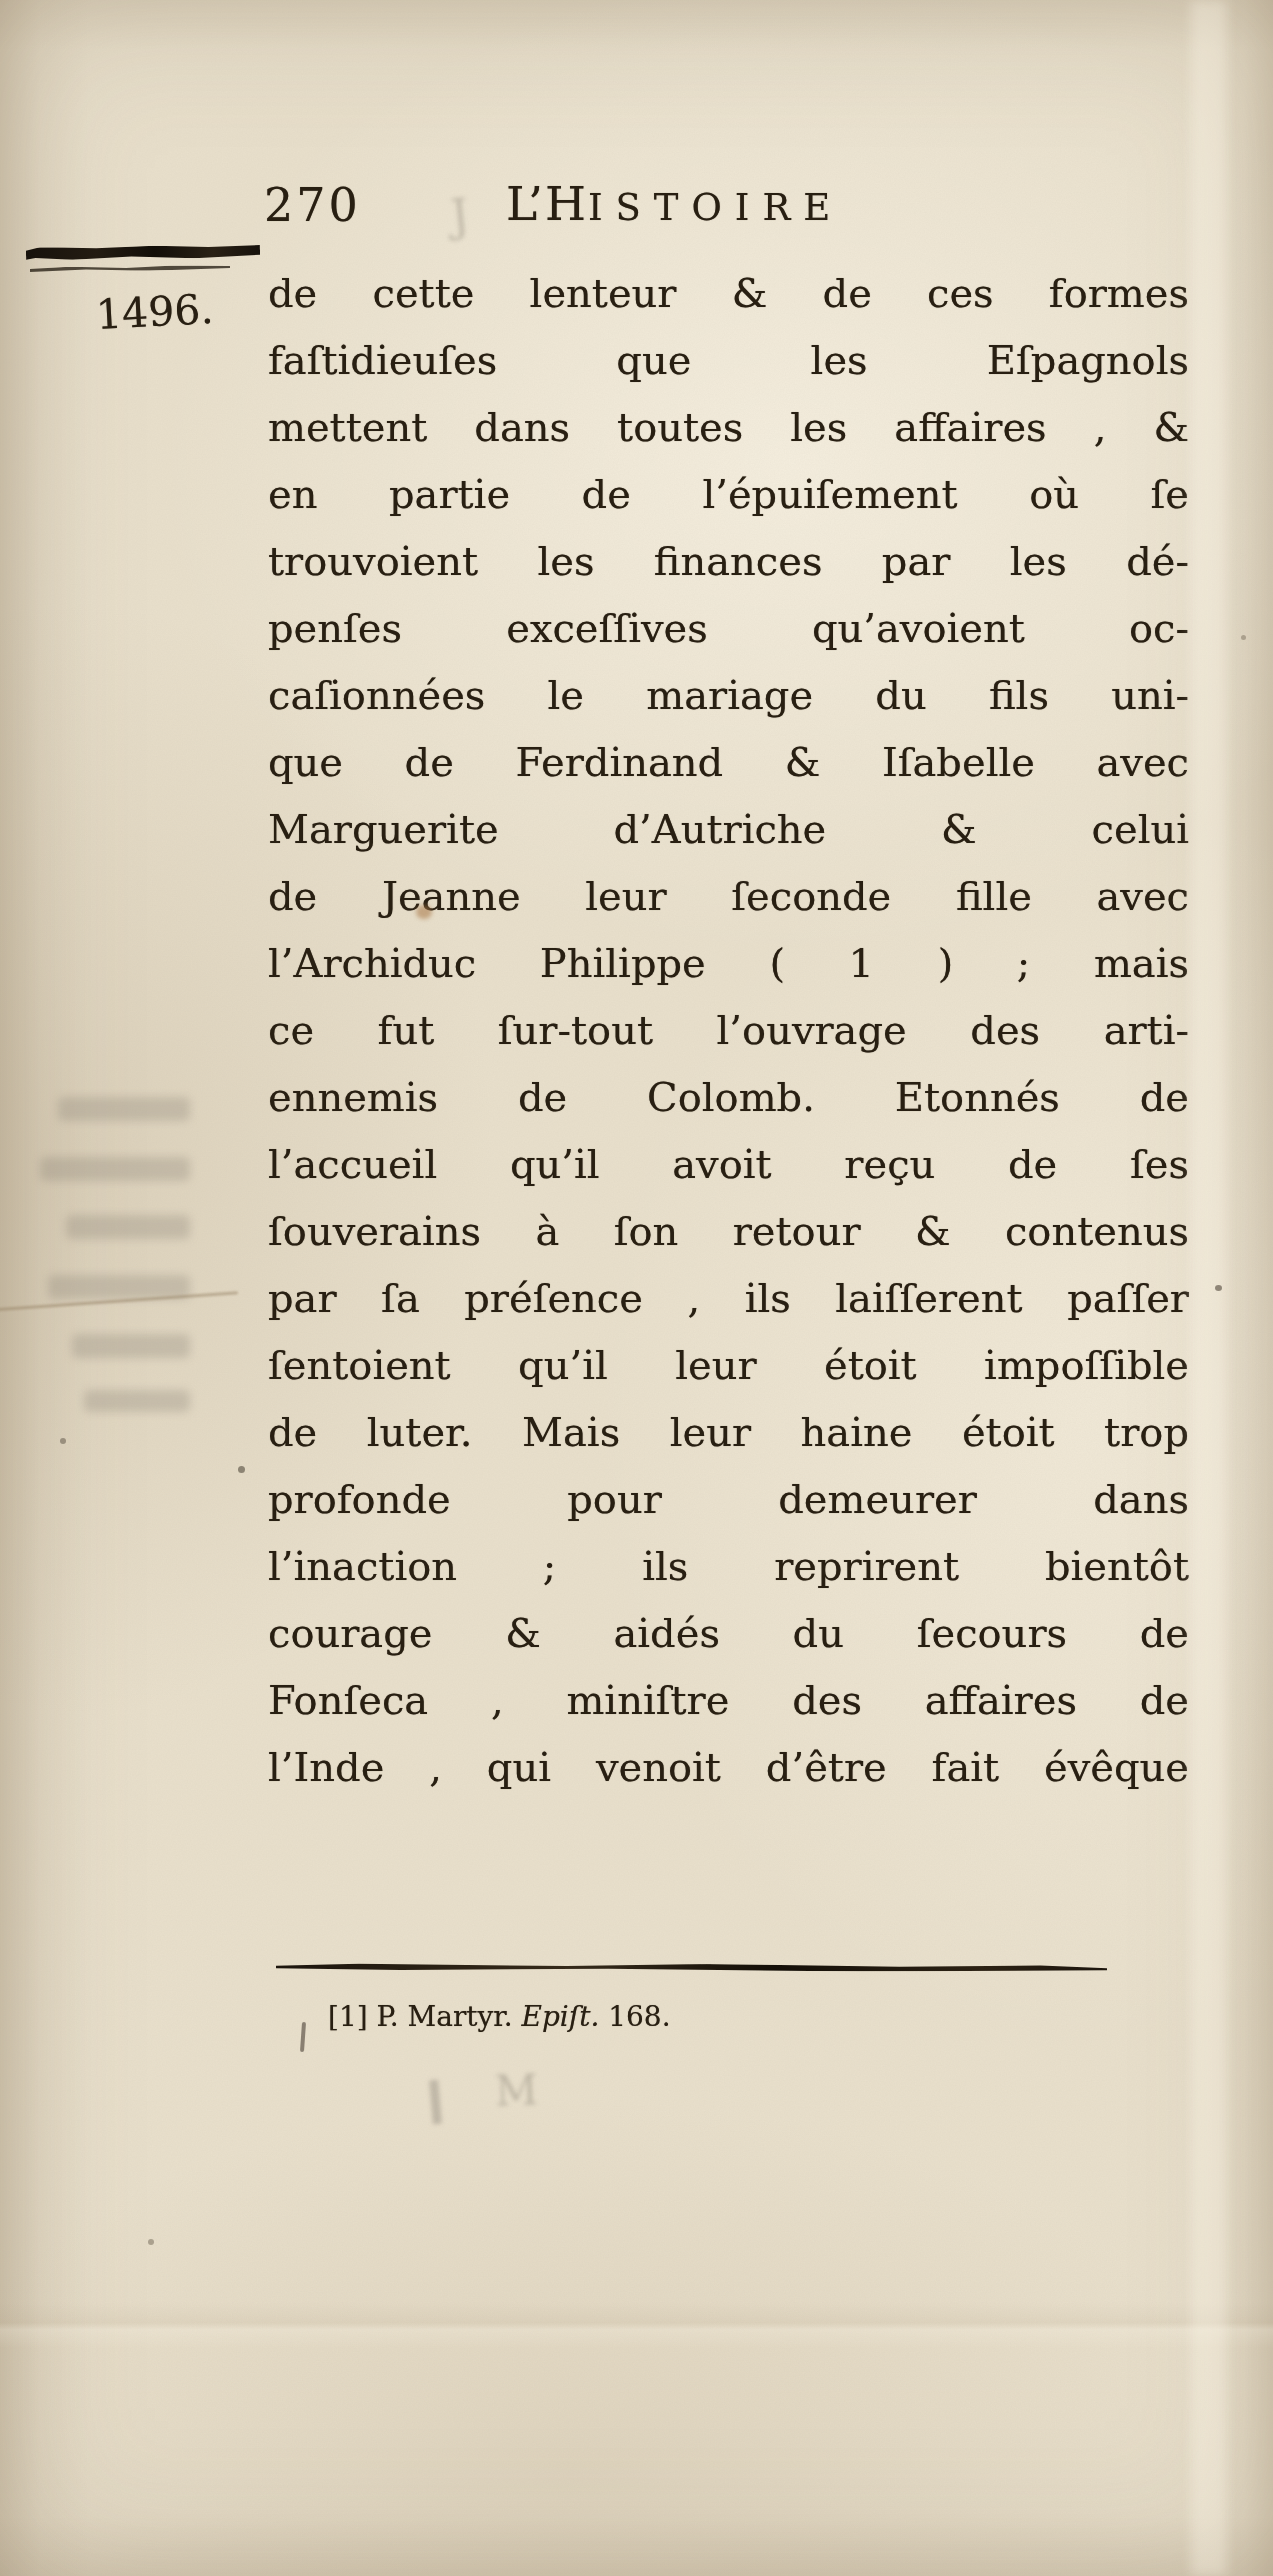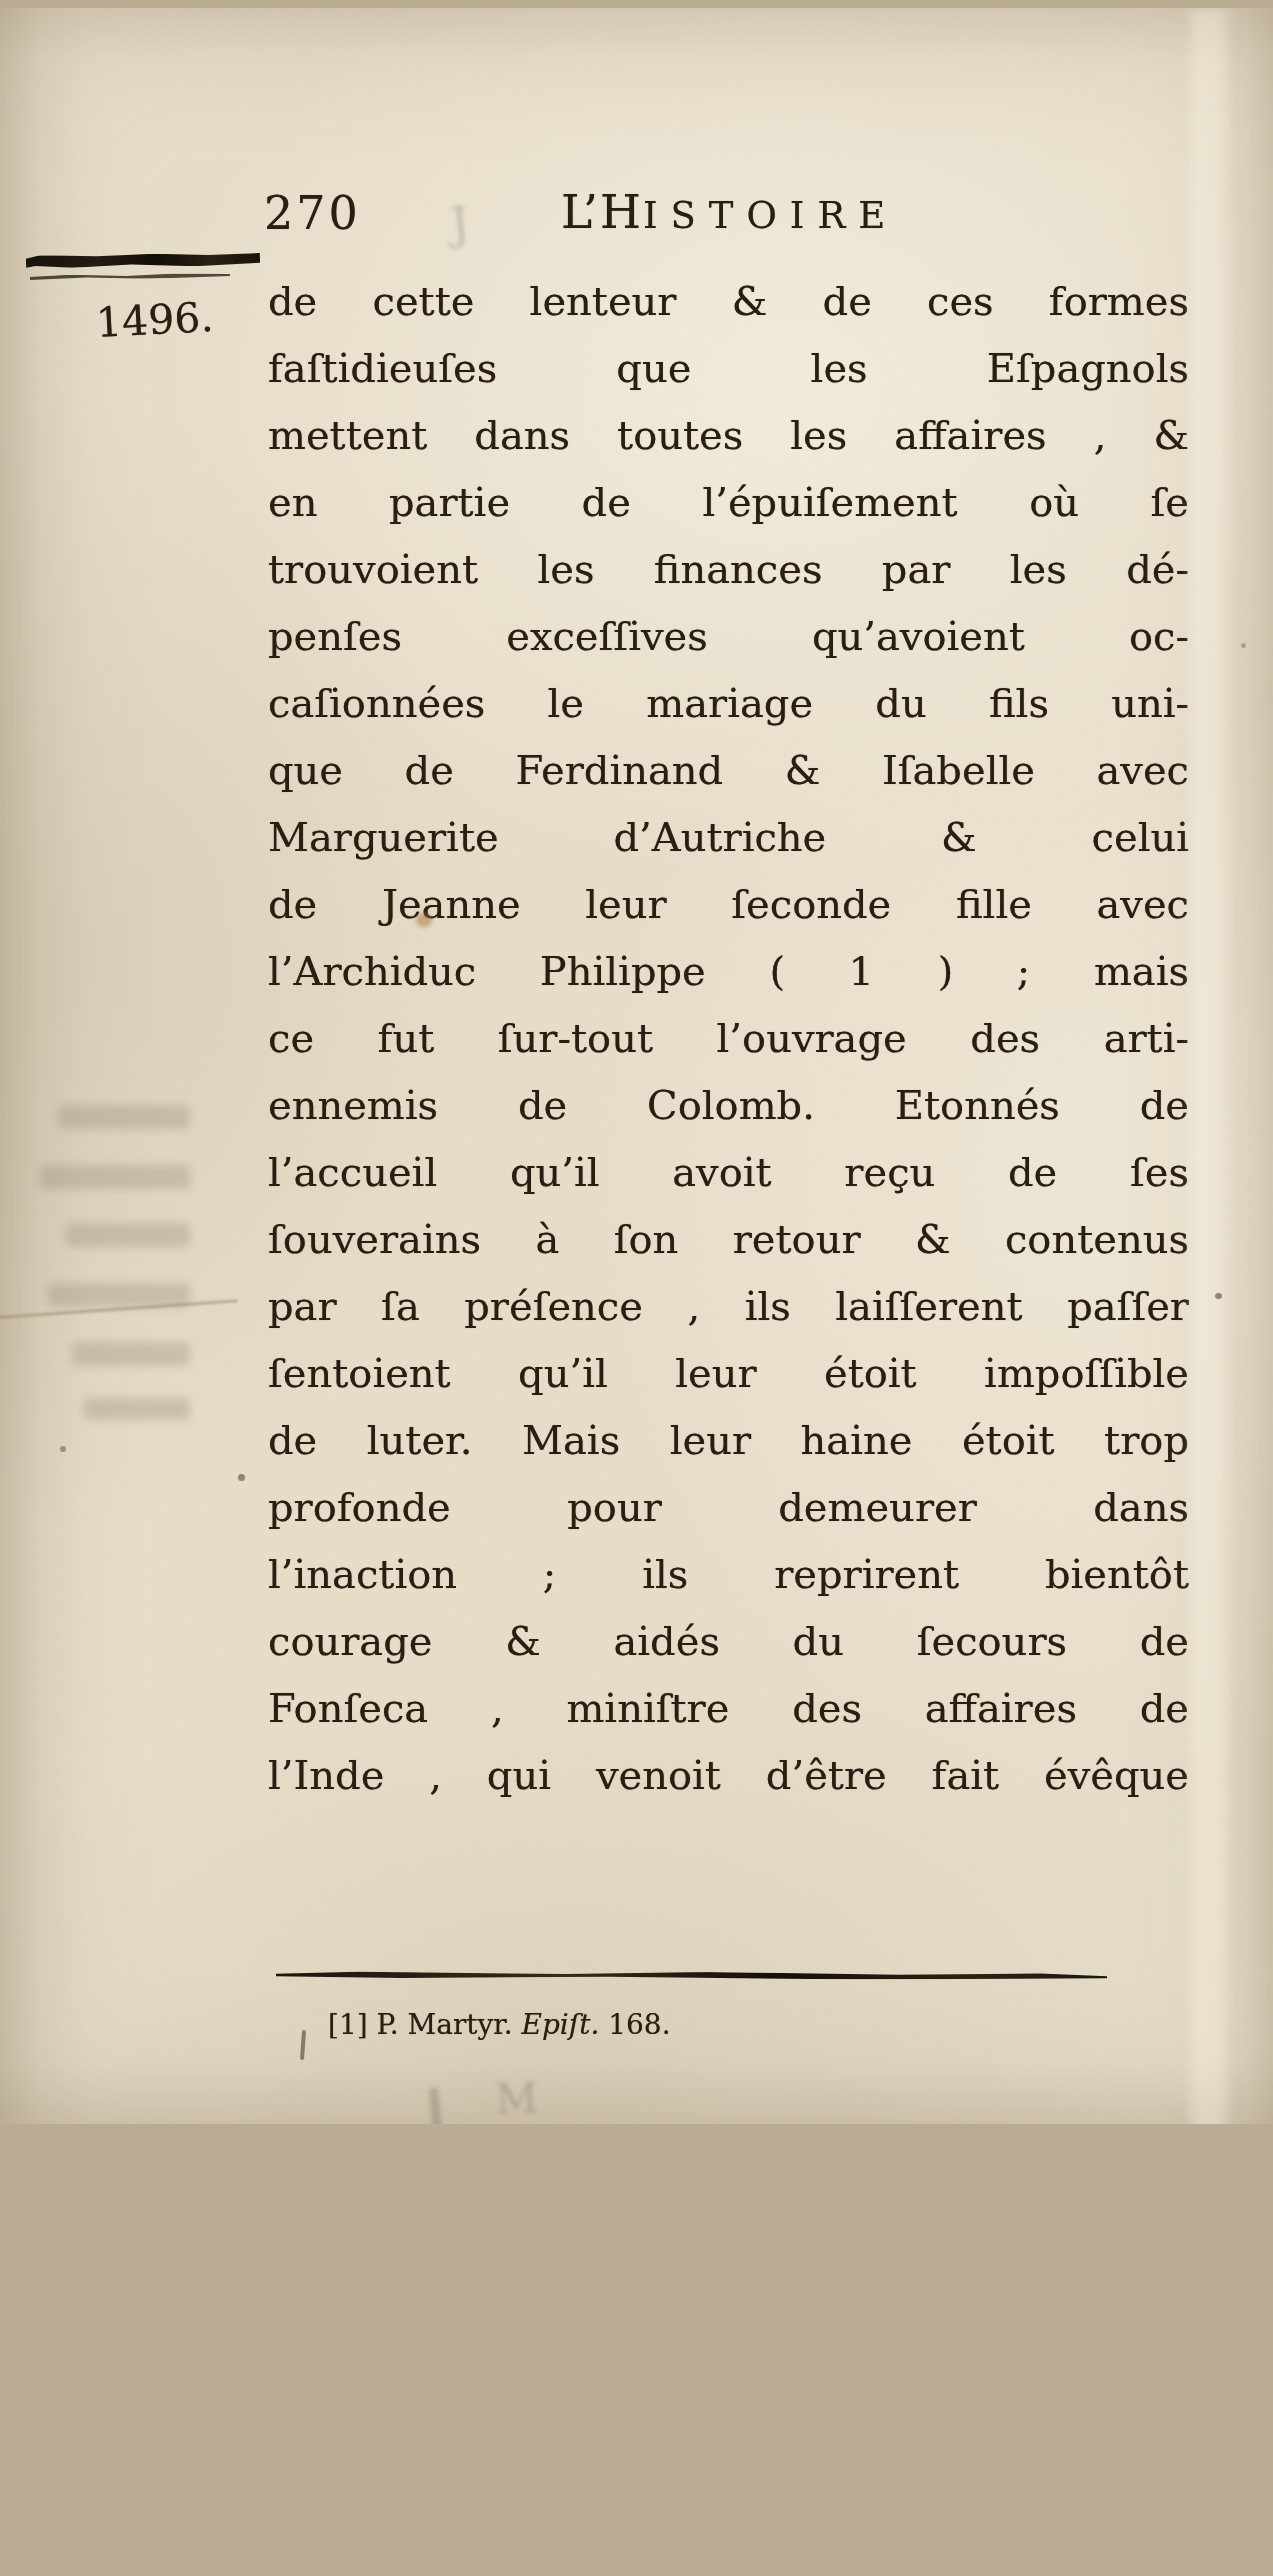--- a/index.html
+++ b/index.html
@@ -1,19 +1,19 @@
 <!DOCTYPE html>
 <html><head>
 <meta charset="utf-8">
 <style>
   html,body{margin:0;padding:0;background:#b9ac93;}
   .page{
     position:relative;
-    width:1274px;height:2116px;
-    margin:8px auto;
+    width:1274px;height:2576px;
+    margin:0 auto;
     background-color:#e9e0cc;
     background-image:
       radial-gradient(ellipse 899px 699px at 62% 18%, rgba(255,250,238,0.55), rgba(255,250,238,0) 70%),
       radial-gradient(ellipse 699px 899px at 85% 55%, rgba(252,246,232,0.40), rgba(252,246,232,0) 70%),
       radial-gradient(ellipse 599px 799px at 6% 45%, rgba(160,140,108,0.18), rgba(160,140,108,0) 70%),
       radial-gradient(ellipse 899px 499px at 45% 96%, rgba(170,150,118,0.16), rgba(170,150,118,0) 75%),
       linear-gradient(90deg, rgba(140,120,90,0.22) 0px, rgba(140,120,90,0.06) 40px, rgba(140,120,90,0) 90px),
       linear-gradient(270deg, rgba(150,128,96,0.20) 0px, rgba(150,128,96,0.05) 30px, rgba(150,128,96,0) 80px),
       linear-gradient(0deg, rgba(150,130,100,0.15) 0px, rgba(150,130,100,0) 60px),
       linear-gradient(180deg, rgba(150,130,100,0.12) 0px, rgba(150,130,100,0) 50px);
@@ -23,21 +23,21 @@
     color:#281f12;
   }
   .ink{ text-shadow:0 0 0.7px rgba(40,31,18,0.65); }
 
   
   .page-number{
     position:absolute; left:264px; top:178px;
     font-size:46px; letter-spacing:3px;
   }
   .running-title{
-    position:absolute; left:561px; top:176px; white-space:nowrap;
+    position:absolute; left:506px; top:176px; white-space:nowrap;
   }
   .running-title .big{ font-size:47px; letter-spacing:2px; }
   .running-title .caps{ font-size:37px; letter-spacing:13px; }
 
   
   .rule1{
     position:absolute; left:26px; top:246px; width:234px; height:13px;
     background:linear-gradient(90deg,#17120c 0%,#241c12 30%,#120e08 55%,#2a2115 80%,#17120c 100%);
     clip-path:polygon(0 25%,6% 0,30% 12%,55% 0,78% 14%,100% 4%,100% 78%,72% 100%,45% 80%,20% 100%,4% 82%,0 95%);
     transform:rotate(-0.7deg);

